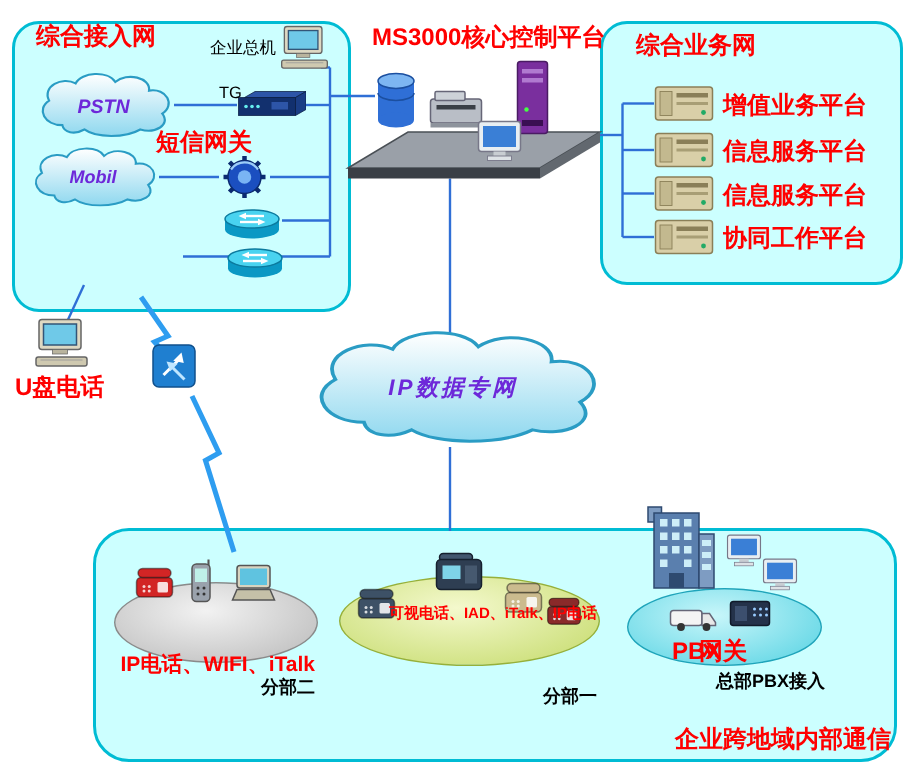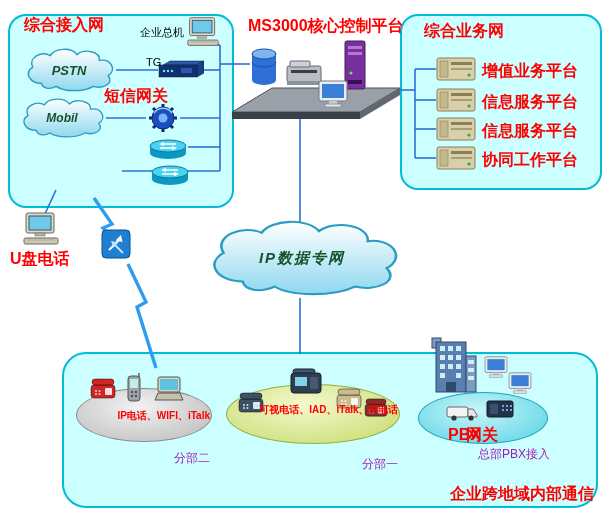--- a/index.html
+++ b/index.html
@@ -2,27 +2,27 @@
 <html><head>
 <meta charset="utf-8">
 <style>
   html,body{margin:0;padding:0;background:#fff;}
   body{width:613px;height:522px;overflow:hidden;font-family:"Liberation Sans",sans-serif;position:relative;}
   #canvas{position:relative;width:613px;height:522px;background:#fff;}
   .panel{position:absolute;background:#ccffff;border:2px solid #00bcd4;border-radius:18px;z-index:1;}
   .wires{position:absolute;left:0;top:0;z-index:2;pointer-events:none;}
   .cloud{position:absolute;z-index:3;display:flex;align-items:center;justify-content:center;}
   .cloud svg{position:absolute;left:0;top:0;width:100%;height:100%;}
-  .cloud-text{position:relative;z-index:1;color:#14532d;font-weight:bold;font-size:12px;font-style:italic;}
+  .cloud-text{position:relative;z-index:1;color:#6d28d9;font-weight:bold;font-size:12px;font-style:italic;}
   .icon{position:absolute;z-index:4;}
   .icon svg{display:block;width:100%;height:100%;}
   .lbl{position:absolute;z-index:5;white-space:nowrap;line-height:1.15;}
   .red{color:#ff0000;font-weight:bold;font-size:16px;}
   .red-title{color:#ff0000;font-weight:bold;font-size:16px;}
-  .blue{color:#a21caf;font-weight:normal;font-size:12px;}
+  .blue{color:#000000;font-weight:bold;font-size:12px;}
   .black{color:#000;font-size:11px;}
   .ellipse{position:absolute;z-index:2;border-radius:50%;}
   .el-gray{background:radial-gradient(ellipse at 45% 35%,#f2f2f2,#b9b9b9);border:1px solid #8a8a8a;}
   .el-green{background:radial-gradient(ellipse at 45% 35%,#f4f9cd,#c4da69);border:1px solid #96b03a;}
   .el-cyan{background:radial-gradient(ellipse at 45% 35%,#c8f6fa,#54d2e2);border:1px solid #1fa4ba;}
   .ip-text{font-size:15px;letter-spacing:2px;}
   .ctr{text-align:right;}
 </style>
 </head>
 <body>
@@ -340,21 +340,21 @@
   <span class="icon" style="left:126px;top:372px;width:16px;height:30px;">
       <svg viewBox="0 0 16 30">
         <use href="#sym-cell" xlink:href="#sym-cell"></use>
       </svg>
     </span>
   <span class="icon" style="left:152px;top:376px;width:34px;height:26px;">
       <svg viewBox="0 0 34 26">
         <use href="#sym-laptop" xlink:href="#sym-laptop"></use>
       </svg>
     </span>
-  <div class="lbl red ctr" style="left:76px;top:410px;width:134px;font-size:10px;">IP电话、WIFI、iTalk</div>
+  <div class="lbl red ctr" style="left:76px;top:434px;width:134px;font-size:14px;">IP电话、WIFI、iTalk</div>
   <div class="lbl blue ctr" style="left:76px;top:452px;width:134px;">分部二</div>
 
   <div class="ellipse el-green" style="left:226px;top:384px;width:172px;height:58px;"></div>
   <span class="icon" style="left:290px;top:368px;width:32px;height:26px;">
       <svg viewBox="0 0 32 26">
         <use href="#sym-vphone" xlink:href="#sym-vphone"></use>
       </svg>
     </span>
   <span class="icon" style="left:238px;top:392px;width:26px;height:22px;color:#3d5166;">
       <svg viewBox="0 0 26 22">

